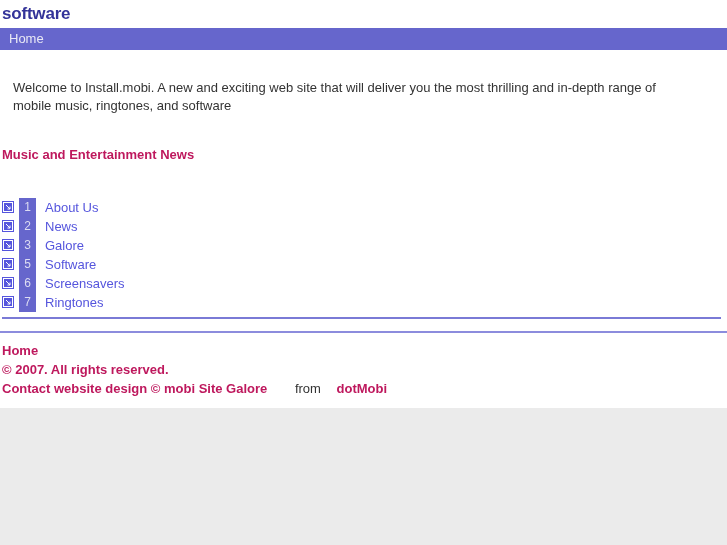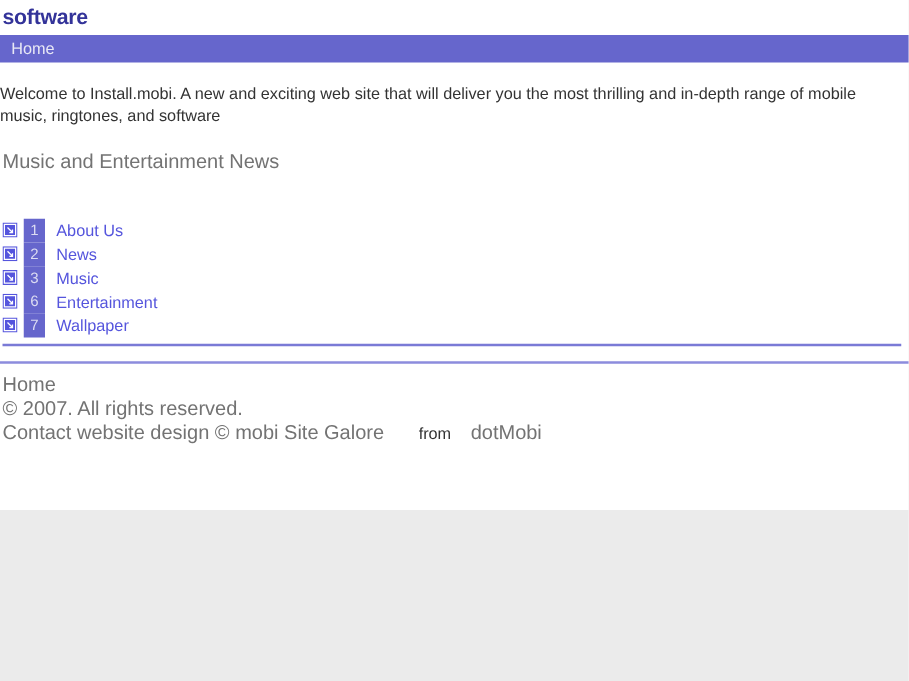--- a/index.html
+++ b/index.html
@@ -39,34 +39,35 @@
   }
   .navbar a {
     color: #e8e8f5;
     text-decoration: none;
     font-size: 13px;
     padding-left: 9px;
     display: inline-block;
   }
   
   .intro {
-    margin: 0;
+    margin: 13px;
     padding: 16px 22px 0 0;
     color: #333333;
     font-size: 13px;
     line-height: 18px;
     max-width: 700px;
   }
   .news-link-wrap {
     padding: 19px 0 0 2px;
   }
   a.link {
-    color: #737373;
+    color: #be185d;
     text-decoration: none;
-    font-size: 16px;
+    font-size: 13px;
+    font-weight: bold;
   }
   .spacer-gap {
     height: 36px;
   }
   
   .linklist {
     margin: 0;
     padding: 0 0 0 2px;
     list-style: none;
   }
@@ -172,39 +173,48 @@
           </svg>
       </span><span class="num">2</span><a href="#" class="item-label">News</a>
     </li>
     <li>
       <span class="ph-icon">
         <svg width="12" height="12" viewBox="0 0 12 12">
             <rect x="0.5" y="0.5" width="11" height="11" fill="#ffffff" stroke="#5555dd"></rect>
             <rect x="2" y="2" width="8" height="8" fill="#5555dd"></rect>
             <path d="M4 4 L8 8 M8 5.5 L8 8 L5.5 8" stroke="#ffffff" stroke-width="1" fill="none"></path>
           </svg>
-      </span><span class="num">3</span><a href="#" class="item-label">Music</a>
-    </li>
-    <li>
-      <span class="ph-icon">
-        <svg width="12" height="12" viewBox="0 0 12 12">
-            <rect x="0.5" y="0.5" width="11" height="11" fill="#ffffff" stroke="#5555dd"></rect>
-            <rect x="2" y="2" width="8" height="8" fill="#5555dd"></rect>
-            <path d="M4 4 L8 8 M8 5.5 L8 8 L5.5 8" stroke="#ffffff" stroke-width="1" fill="none"></path>
-          </svg>
-      </span><span class="num">6</span><a href="#" class="item-label">Entertainment</a>
-    </li>
-    <li>
-      <span class="ph-icon">
-        <svg width="12" height="12" viewBox="0 0 12 12">
-            <rect x="0.5" y="0.5" width="11" height="11" fill="#ffffff" stroke="#5555dd"></rect>
-            <rect x="2" y="2" width="8" height="8" fill="#5555dd"></rect>
-            <path d="M4 4 L8 8 M8 5.5 L8 8 L5.5 8" stroke="#ffffff" stroke-width="1" fill="none"></path>
-          </svg>
-      </span><span class="num">7</span><a href="#" class="item-label">Wallpaper</a>
+      </span><span class="num">3</span><a href="#" class="item-label">Galore</a>
+    </li>
+    <li>
+      <span class="ph-icon">
+        <svg width="12" height="12" viewBox="0 0 12 12">
+            <rect x="0.5" y="0.5" width="11" height="11" fill="#ffffff" stroke="#5555dd"></rect>
+            <rect x="2" y="2" width="8" height="8" fill="#5555dd"></rect>
+            <path d="M4 4 L8 8 M8 5.5 L8 8 L5.5 8" stroke="#ffffff" stroke-width="1" fill="none"></path>
+          </svg>
+      </span><span class="num">5</span><a href="#" class="item-label">Software</a>
+    </li>
+    <li>
+      <span class="ph-icon">
+        <svg width="12" height="12" viewBox="0 0 12 12">
+            <rect x="0.5" y="0.5" width="11" height="11" fill="#ffffff" stroke="#5555dd"></rect>
+            <rect x="2" y="2" width="8" height="8" fill="#5555dd"></rect>
+            <path d="M4 4 L8 8 M8 5.5 L8 8 L5.5 8" stroke="#ffffff" stroke-width="1" fill="none"></path>
+          </svg>
+      </span><span class="num">6</span><a href="#" class="item-label">Screensavers</a>
+    </li>
+    <li>
+      <span class="ph-icon">
+        <svg width="12" height="12" viewBox="0 0 12 12">
+            <rect x="0.5" y="0.5" width="11" height="11" fill="#ffffff" stroke="#5555dd"></rect>
+            <rect x="2" y="2" width="8" height="8" fill="#5555dd"></rect>
+            <path d="M4 4 L8 8 M8 5.5 L8 8 L5.5 8" stroke="#ffffff" stroke-width="1" fill="none"></path>
+          </svg>
+      </span><span class="num">7</span><a href="#" class="item-label">Ringtones</a>
     </li>
   </ul>
 
   <hr class="rule-inner">
   <hr class="rule-outer">
 
   <div class="footer">
     <div>
       <a href="#" class="link">Home</a>
     </div>

